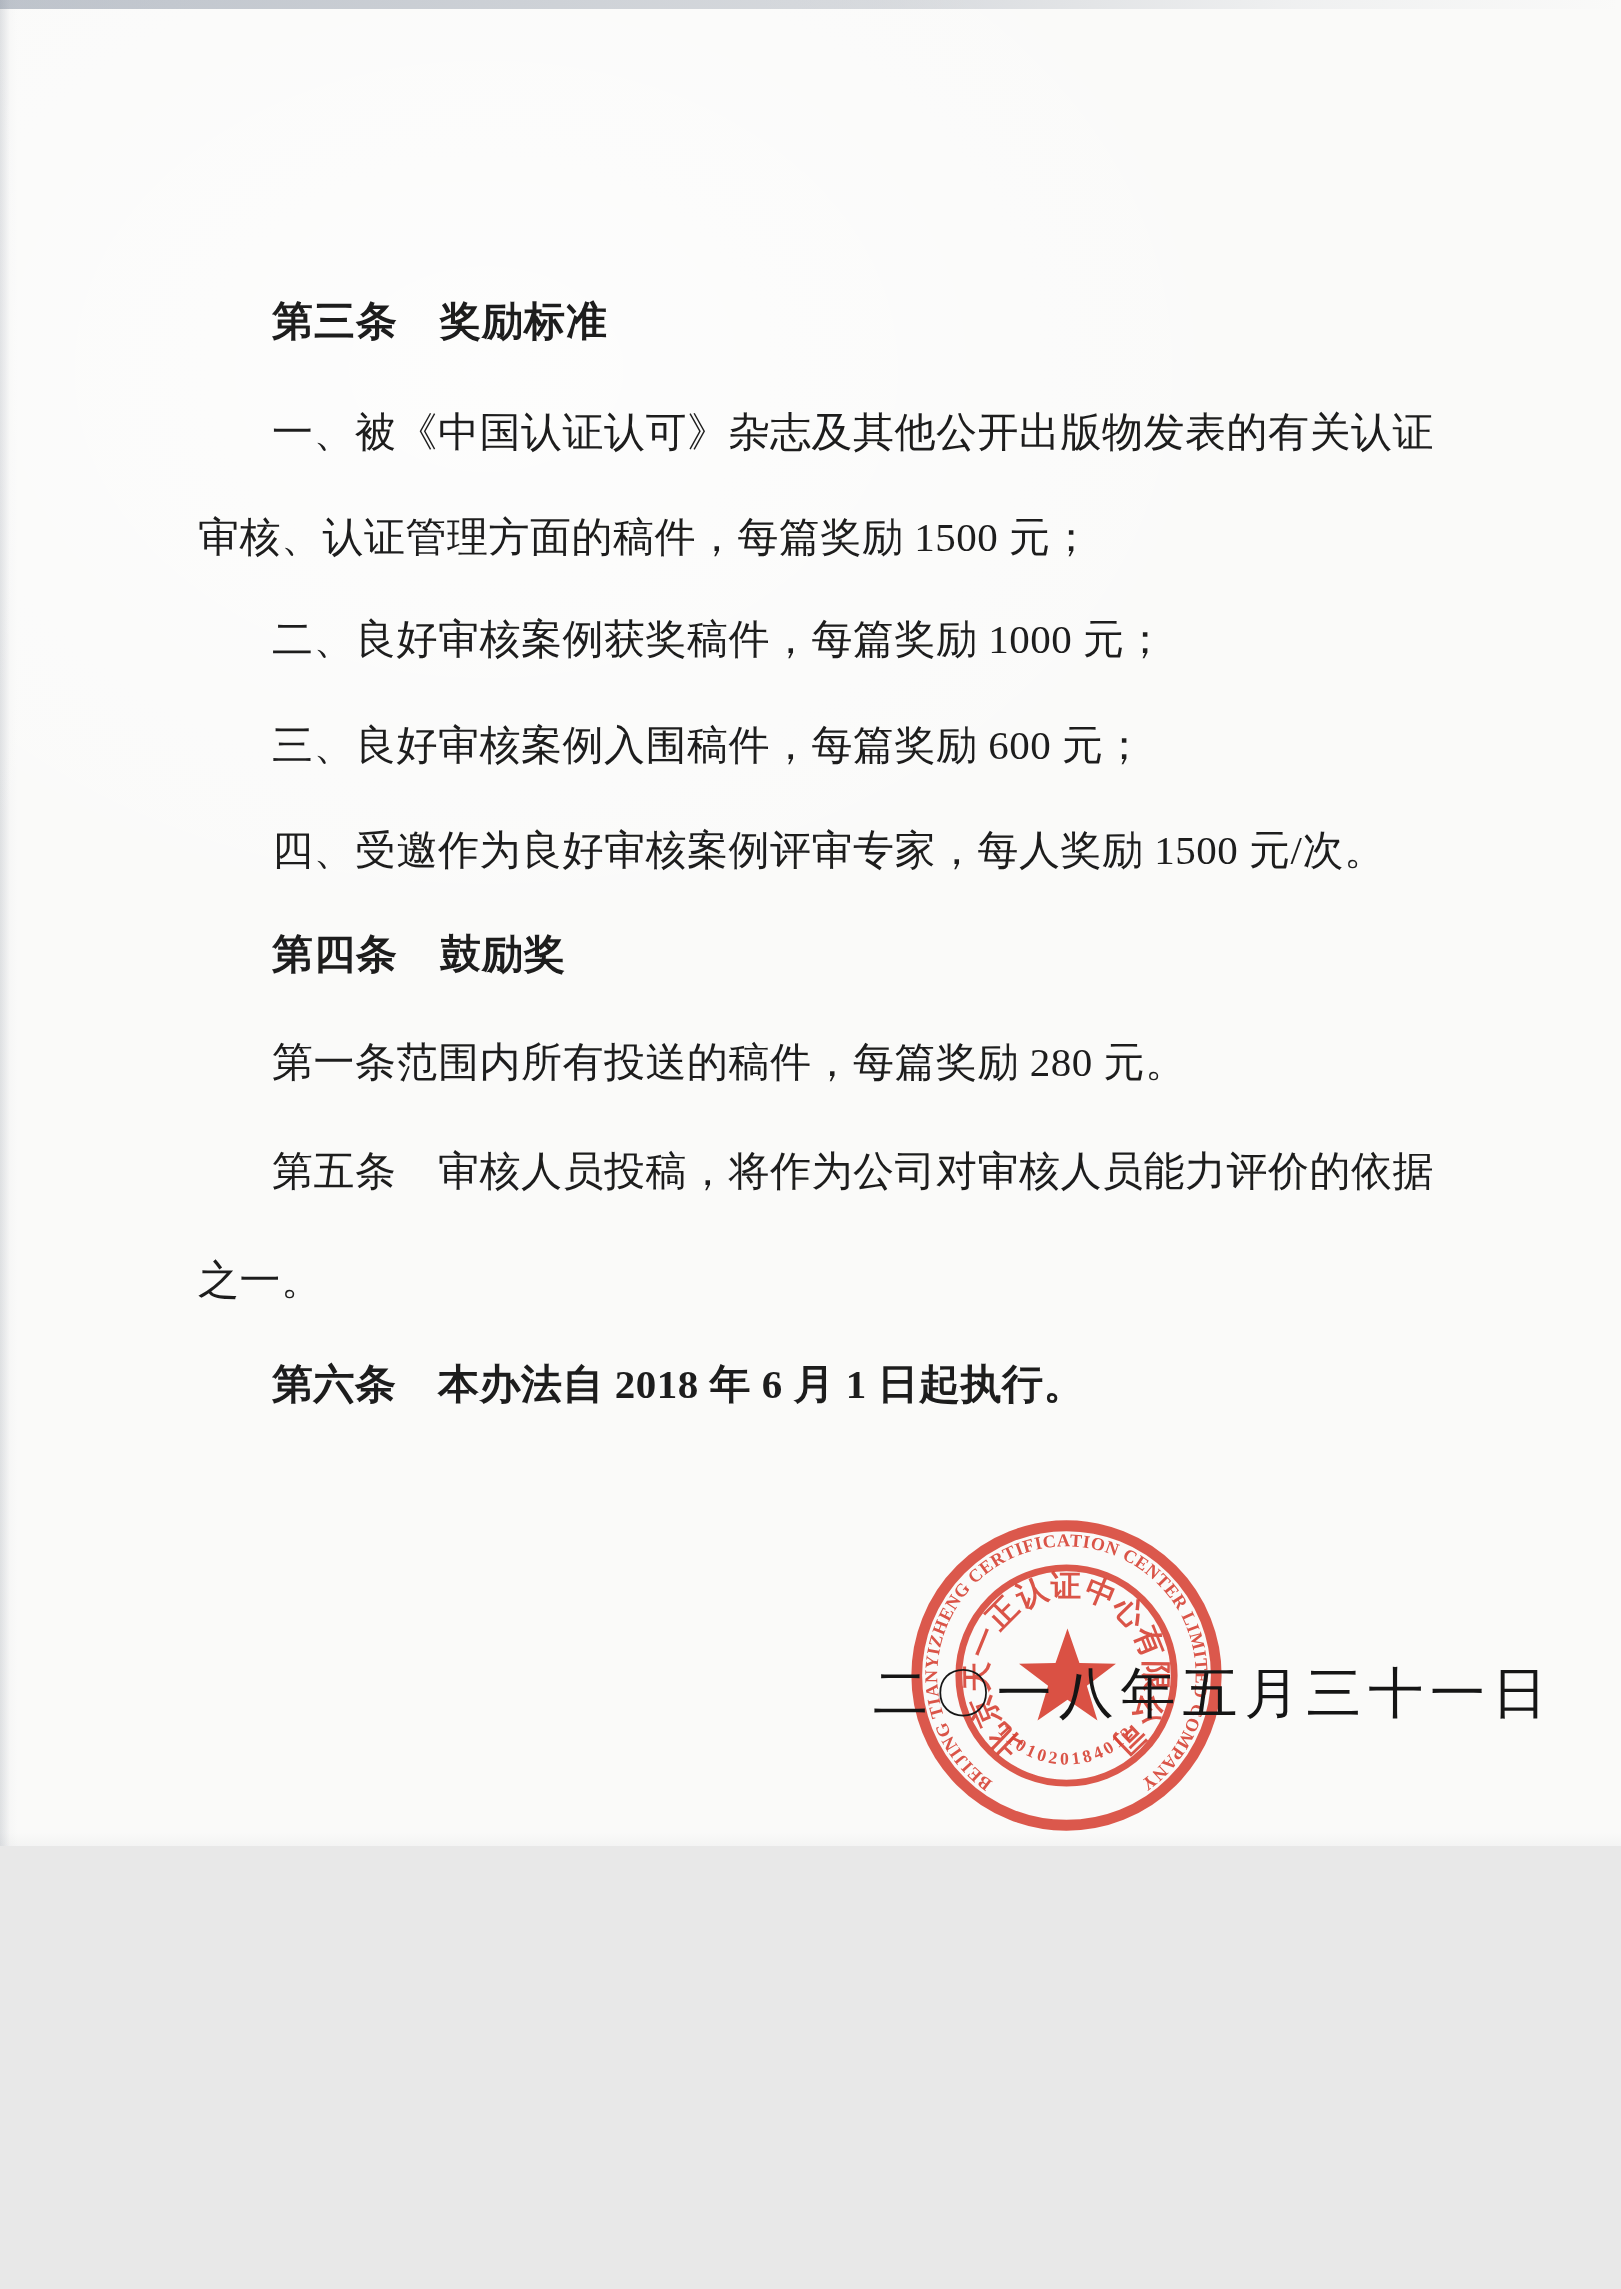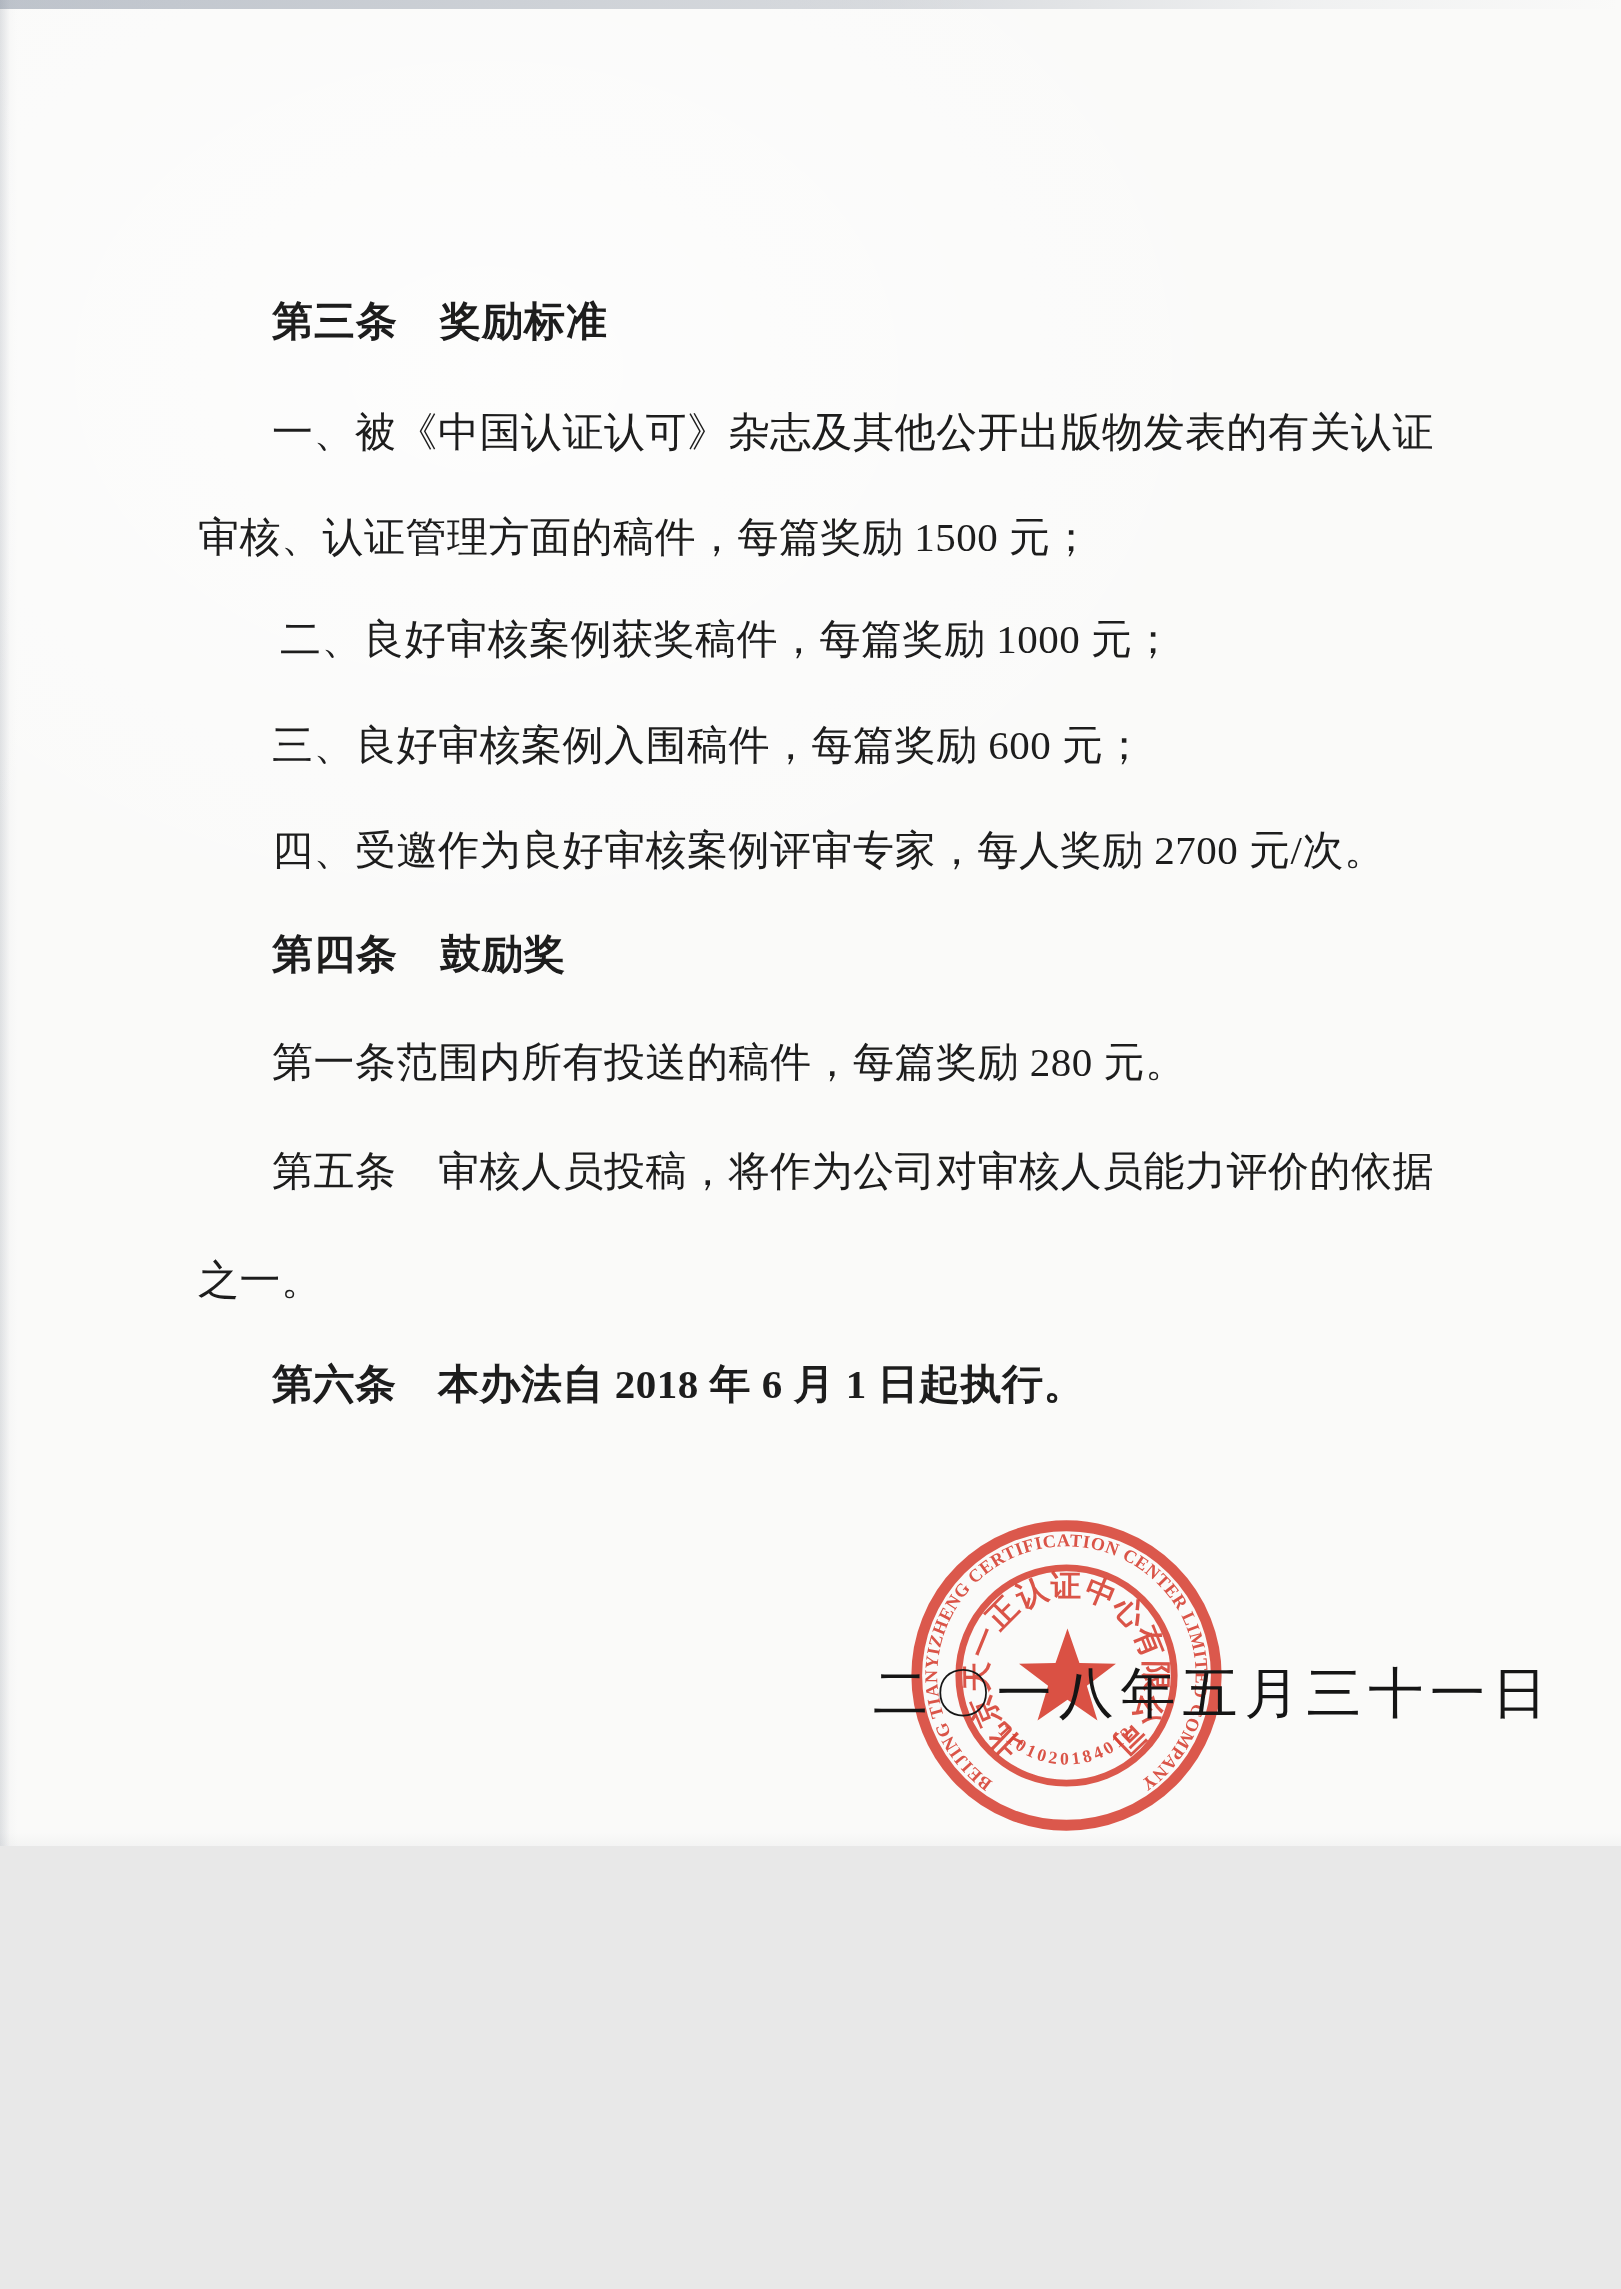--- a/index.html
+++ b/index.html
@@ -34,21 +34,21 @@
   .indent{left:272px;}
   .flush{left:198px;}
   .heading{
     font-family:"Liberation Sans","DejaVu Sans",sans-serif;
     font-weight:700;
     letter-spacing:1px;
   }
   .l0{top:300px;}
   .l1{top:411px;}
   .l2{top:516px;}
-  .l3{top:618px;margin-left:8px;}
+  .l3{top:618px;}
   .l4{top:724px;}
   .l5{top:829px;}
   .l6{top:933px;}
   .l7{top:1041px;}
   .l8{top:1150px;}
   .l9{top:1259px;}
   .l10{top:1363px;font-weight:bold;}
   .date-line{
     position:absolute;
     top:1666px;left:873px;
@@ -87,21 +87,21 @@
 <div class="page">
 
   <div class="scan-edge-top"></div>
   <div class="scan-edge-left"></div>
 
   <div class="line indent heading l0">第三条　奖励标准</div>
   <div class="line indent l1">一、被《中国认证认可》杂志及其他公开出版物发表的有关认证</div>
   <div class="line flush l2">审核、认证管理方面的稿件，每篇奖励 1500 元；</div>
   <div class="line indent l3">二、良好审核案例获奖稿件，每篇奖励 1000 元；</div>
   <div class="line indent l4">三、良好审核案例入围稿件，每篇奖励 600 元；</div>
-  <div class="line indent l5">四、受邀作为良好审核案例评审专家，每人奖励 2700 元/次。</div>
+  <div class="line indent l5">四、受邀作为良好审核案例评审专家，每人奖励 1500 元/次。</div>
   <div class="line indent heading l6">第四条　鼓励奖</div>
   <div class="line indent l7">第一条范围内所有投送的稿件，每篇奖励 280 元。</div>
   <div class="line indent l8">第五条　审核人员投稿，将作为公司对审核人员能力评价的依据</div>
   <div class="line flush l9">之一。</div>
   <div class="line indent l10">第六条　本办法自 2018 年 6 月 1 日起执行。</div>
 
   <svg class="stamp" viewBox="-165 -165 330 330" xmlns="http://www.w3.org/2000/svg" aria-hidden="true">
     <circle class="ring" cx="0" cy="0" r="153" stroke-width="11" opacity="0.88"></circle>
     <circle class="ring" cx="0" cy="0" r="110" stroke-width="7" opacity="0.88"></circle>
 

